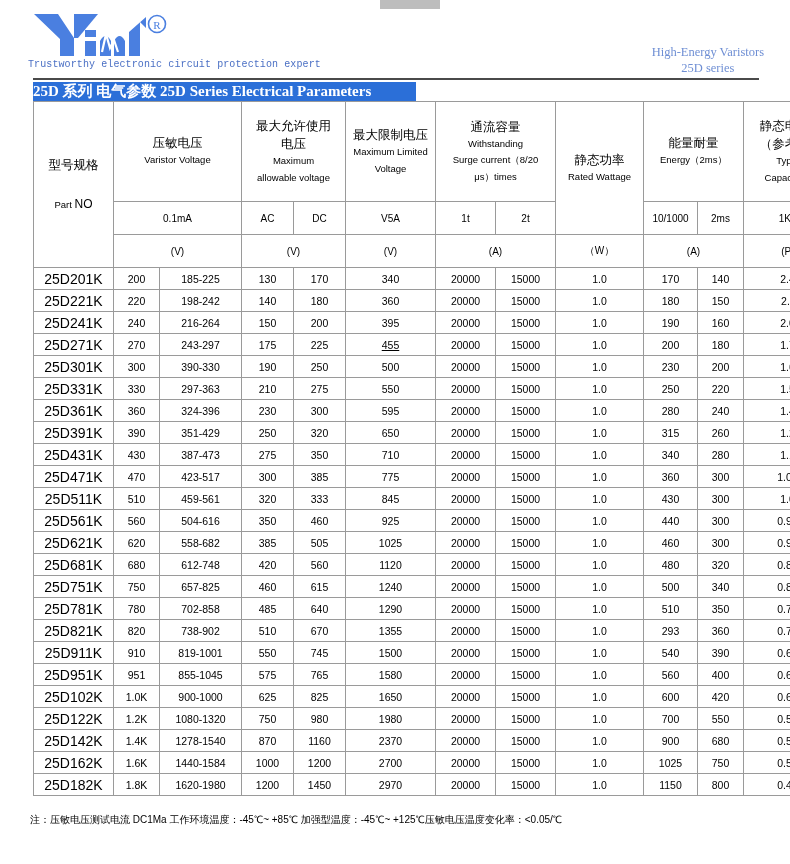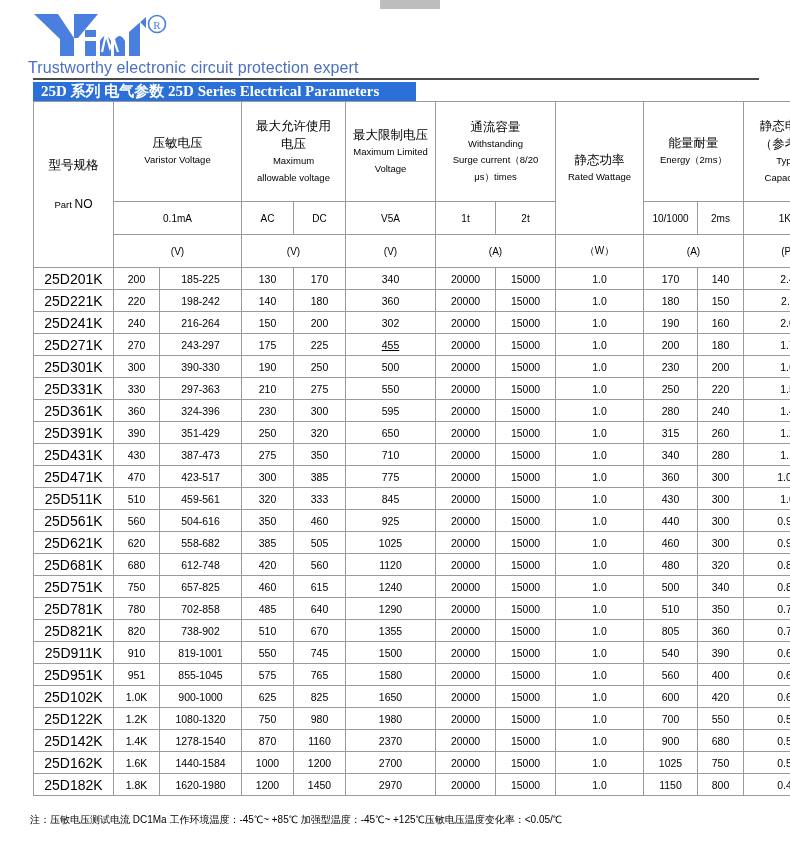--- a/index.html
+++ b/index.html
@@ -30,22 +30,22 @@
     padding: 0 18px;
   }
   #brand-block {
     position: absolute;
     left: 28px; top: 12px;
     width: 290px;
   }
   #logo-wrap { position: relative; height: 46px; width: 250px; }
   #logo-wrap svg { display: block; }
   #brand-tagline {
-    font-family: Liberation Sans, sans-serif;
-    font-size: 16px;
+    font-family: Liberation Mono, monospace;
+    font-size: 10px;
     color: #4a6fc4;
     letter-spacing: 0.1px;
     margin-top: 1px;
     white-space: nowrap;
   }
   #doc-label {
     position: absolute;
     right: 26px; top: 44px;
     text-align: center;
     font-family: "Liberation Serif", serif;
@@ -58,21 +58,21 @@
   #title-bar {
     position: absolute;
     left: 33px; top: 82px;
     width: 383px; height: 19px;
     background: #2b6fd8;
     color: #ffffff;
     font-family: "Liberation Serif", serif;
     font-weight: bold;
     font-size: 15px;
     line-height: 19px;
-    padding-left: 8px;
+    padding-left: 0;
     white-space: nowrap;
     overflow: hidden;
     z-index: 4;
   }
   #title-rule {
     position: absolute;
     left: 33px; top: 78px;
     width: 726px; height: 2px;
     background: #4a4a4a;
     z-index: 3;
@@ -172,20 +172,24 @@
           <polygon points="101,29 112,29 112,10 118,16 118,5 101,20"></polygon>
 
           <circle cx="129" cy="12" r="8.5" fill="none" stroke="#4a7fe0" stroke-width="1.6"></circle>
           <text x="129" y="16.5" font-size="11" font-family="Liberation Serif, serif" text-anchor="middle" fill="#4a7fe0">R</text>
         </g>
       </svg>
     </div>
     <div id="brand-tagline">Trustworthy electronic circuit protection expert</div>
   </div>
 
+  <div id="doc-label">
+    <div>High-Energy Varistors</div>
+    <div>25D series</div>
+  </div>
 </div>
 
 <div id="title-rule"></div>
 <div id="title-bar">25D 系列  电气参数 25D Series Electrical Parameters</div>
 
 <table id="spec-table">
   <colgroup>
     <col style="width:80px">
       <col style="width:46px">
       <col style="width:82px">
@@ -290,21 +294,21 @@
         <td>180</td>
         <td>150</td>
         <td>2.2k</td>
       </tr>
       <tr>
         <td class="partcol">25D241K</td>
         <td>240</td>
         <td>216-264</td>
         <td>150</td>
         <td>200</td>
-        <td>302</td>
+        <td>395</td>
         <td>20000</td>
         <td>15000</td>
         <td>1.0</td>
         <td>190</td>
         <td>160</td>
         <td>2.0K</td>
       </tr>
       <tr>
         <td class="partcol">25D271K</td>
         <td>270</td>
@@ -490,21 +494,21 @@
       <tr>
         <td class="partcol">25D821K</td>
         <td>820</td>
         <td>738-902</td>
         <td>510</td>
         <td>670</td>
         <td>1355</td>
         <td>20000</td>
         <td>15000</td>
         <td>1.0</td>
-        <td>805</td>
+        <td>293</td>
         <td>360</td>
         <td>0.70K</td>
       </tr>
       <tr>
         <td class="partcol">25D911K</td>
         <td>910</td>
         <td>819-1001</td>
         <td>550</td>
         <td>745</td>
         <td>1500</td>

